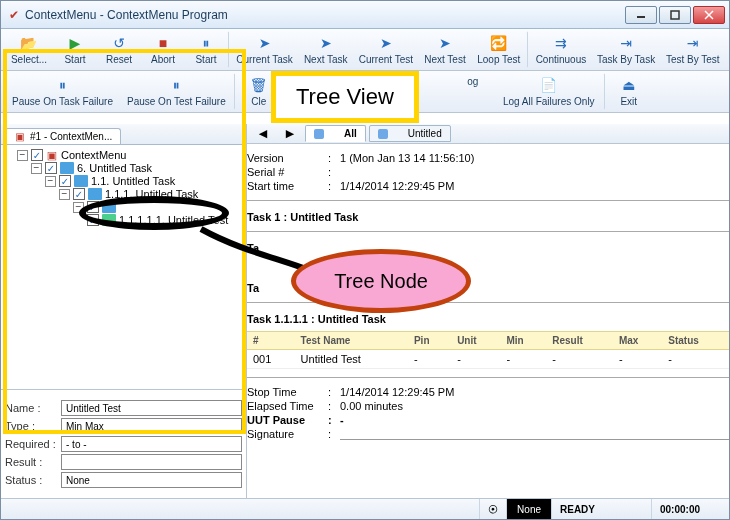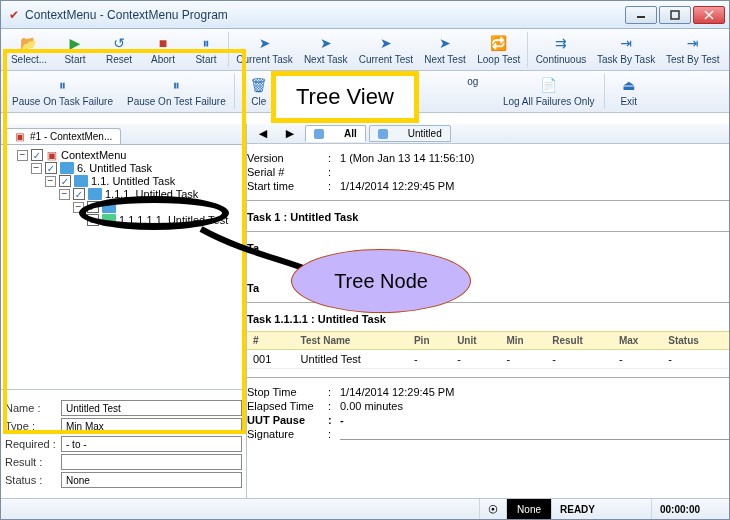--- a/index.html
+++ b/index.html
@@ -70,21 +70,21 @@
   
   .statusbar { position:absolute; bottom:0; left:0; right:0; height:21px; background:linear-gradient(#f6f9fd,#e6edf6); border-top:1px solid #b8c6d4; display:flex; align-items:center; font-size:10px; }
   .statusbar .sfill { flex:1; }
   .statusbar .sseg { padding:0 8px; border-left:1px solid #c9d6e3; height:100%; display:flex; align-items:center; }
   .statusbar .inv { background:#000; color:#fff; padding:0 10px; }
 
   
   .annot { position:absolute; pointer-events:none; }
   .yellow-box { border:4px solid #ffd400; position:absolute; }
   .white-label { position:absolute; background:#fff; border:5px solid #ffd400; padding:8px 20px; font-size:22px; font-weight:500; color:#000; font-family: "Segoe UI", sans-serif; }
-  .ellipse-lbl { position:absolute; width:180px; height:64px; border:1px solid #c2410c; border-radius:50%; background:#c4b5fd; display:flex; align-items:center; justify-content:center; font-size:20px; font-family: "Segoe UI", sans-serif; }
+  .ellipse-lbl { position:absolute; width:180px; height:64px; border:5px solid #c2410c; border-radius:50%; background:#f9a8d4; display:flex; align-items:center; justify-content:center; font-size:20px; font-family: "Segoe UI", sans-serif; }
   .ellipse-ring { position:absolute; border:7px solid #000; border-radius:50%; }
 
 </style>
 </head>
 <body>
 
 <div class="window">
 
   <div class="titlebar">
     <span style="margin-right:6px;color:#c0392b;font-size:12px;">✔</span>

